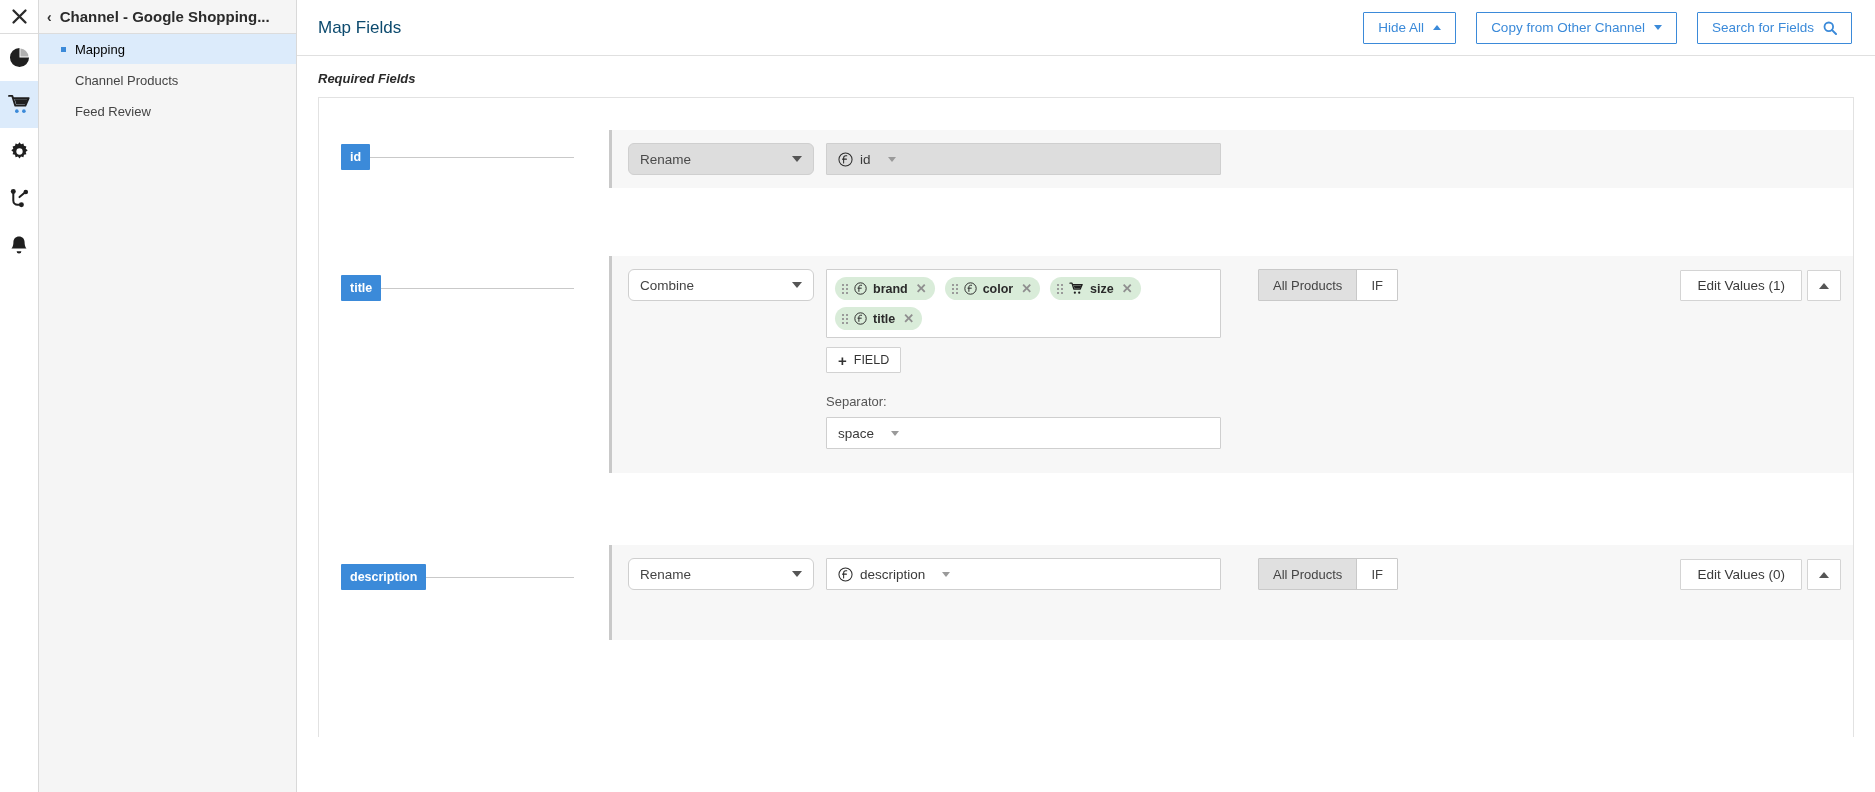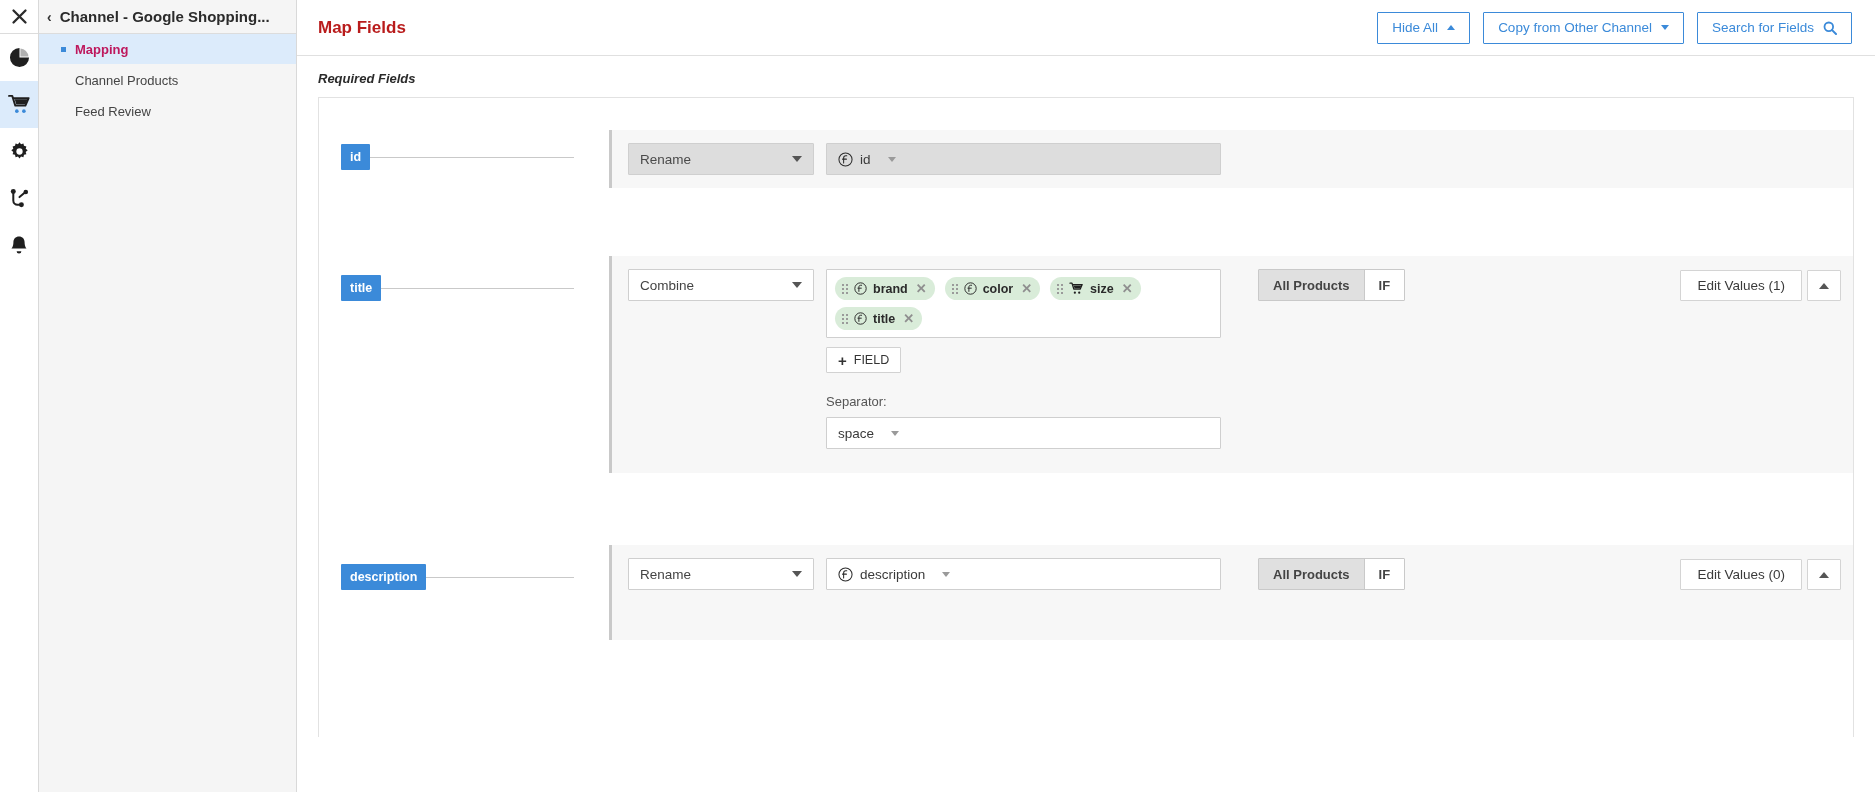--- a/index.html
+++ b/index.html
@@ -51,34 +51,34 @@
   }
   .sb-item {
     height: 30px; display: flex; align-items: center;
     padding-left: 22px; gap: 9px;
     font-size: 13px; color: #444;
     cursor: pointer;
   }
   .sb-item .bullet { width: 5px; height: 5px; background: transparent; flex: 0 0 5px; }
   .sb-item.active { background: #dcebfb; }
   .sb-item.active .bullet { background: #3b8ad9; }
-  .sb-item.active .sb-label { color: #be185d; font-weight: bold; }
+  .sb-item.active .sb-label { color: #000000; font-weight: normal; }
   .sb-item:first-of-type { margin-top: 5px; }
   .sb-item + .sb-item { margin-top: 1px; }
   .sb-label { line-height: 1; }
 
   
   .main { flex: 1 1 auto; background: #ffffff; position: relative; overflow: hidden; }
   .main-head {
     height: 56px; display: flex; align-items: center;
     padding: 0 23px 0 21px;
     border-bottom: 1px solid #e0e0e0;
   }
-  .page-title { font-size: 17px; font-weight: bold; color: #b91c1c; }
-  .head-actions { margin-left: auto; display: flex; align-items: center; gap: 13px; }
+  .page-title { font-size: 17px; font-weight: normal; color: #0c4a6e; }
+  .head-actions { margin-left: auto; display: flex; align-items: center; gap: 20px; }
   .btn-outline {
     height: 32px; padding: 0 14px;
     border: 1px solid #3b8ad9; background: #fff;
     color: #3b8ad9; font-size: 13.5px;
     display: flex; align-items: center; gap: 9px;
     cursor: pointer; border-radius: 1px;
     font-family: "Liberation Sans", sans-serif;
   }
   .caret-up {
     width: 0; height: 0; border-left: 4px solid transparent;
@@ -130,21 +130,21 @@
   .row-body.tall { padding-bottom: 24px; }
 
   .ctrl-col { display: flex; flex-direction: column; }
   .ctrl-line { display: flex; align-items: flex-start; gap: 12px; }
 
   .select {
     height: 32px; min-width: 186px;
     border: 1px solid #cfcfcf; background: #fff;
     display: flex; align-items: center;
     padding: 0 11px; font-size: 13.5px; color: #444;
-    cursor: pointer; border-radius: 1px;
+    cursor: pointer; border-radius: 6px;
   }
   .select.disabled { background: #dddddd; border-color: #cfcfcf; color: #4a4a4a; }
   .select .txt { flex: 1 1 auto; white-space: nowrap; overflow: hidden; }
   .sel-caret {
     width: 0; height: 0; margin-left: 10px;
     border-left: 5px solid transparent; border-right: 5px solid transparent;
     border-top: 6px solid #555;
   }
   .sel-caret.light { border-top-color: #9a9a9a; border-left-width: 4px; border-right-width: 4px; border-top-width: 5px; }
 
@@ -188,21 +188,21 @@
   .sep-label { margin-top: 21px; font-size: 13px; color: #555; }
   .sep-select { margin-top: 8px; }
 
   .seg {
     display: flex; margin-left: 25px; margin-top: 0;
     border: 1px solid #c9c9c9; border-radius: 1px; overflow: hidden;
   }
   .seg-btn {
     height: 30px; display: flex; align-items: center; justify-content: center;
     padding: 0 14px; font-size: 13px; color: #444;
-    background: #fff; cursor: pointer; font-weight: bold;
+    background: #fff; cursor: pointer;
   }
   .seg-btn.on { background: #e0e0e0; }
   .seg-btn + .seg-btn { border-left: 1px solid #c9c9c9; }
 
   .row-right { margin-left: auto; display: flex; align-items: center; padding-right: 12px; }
   .btn-plain {
     height: 31px; padding: 0 16px;
     border: 1px solid #d4d4d4; background: #fff;
     font-size: 13.5px; color: #3a3a3a;
     display: flex; align-items: center; cursor: pointer;

